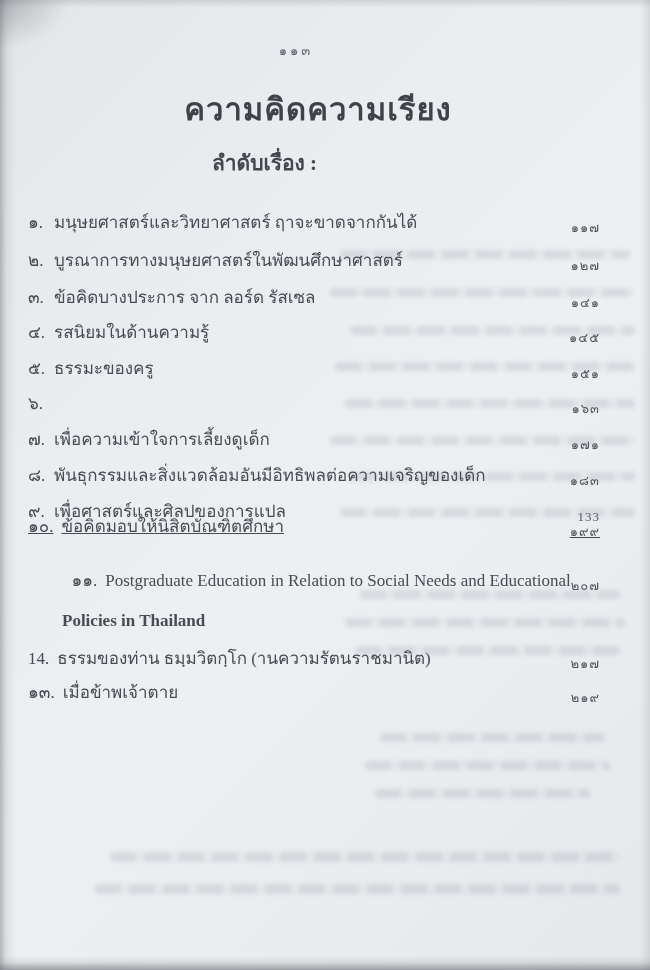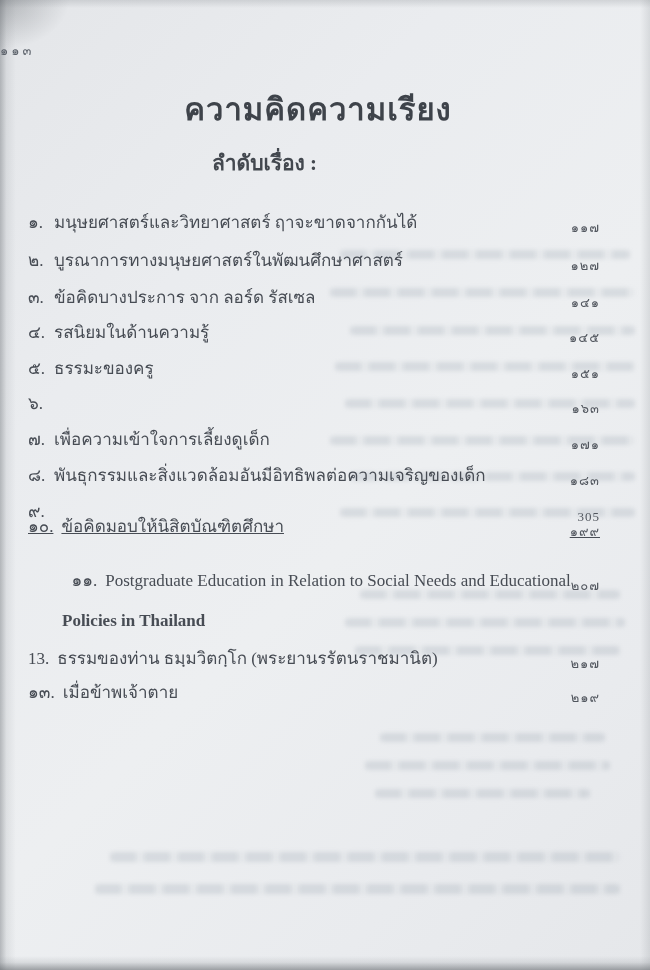--- a/index.html
+++ b/index.html
@@ -19,21 +19,21 @@
   .edge-bottom{position:absolute;left:0;bottom:0;width:650px;height:14px;
     background:linear-gradient(0deg,rgba(90,95,100,.55),rgba(140,145,150,.2) 55%,rgba(200,203,206,0) 100%);}
   .edge-top{position:absolute;left:0;top:0;width:650px;height:8px;
     background:linear-gradient(180deg,rgba(130,135,140,.25),rgba(200,203,206,0) 100%);}
   .edge-right{position:absolute;right:0;top:0;width:10px;height:970px;
     background:linear-gradient(270deg,rgba(140,145,150,.22),rgba(200,203,206,0) 100%);}
   .corner-tl{position:absolute;left:0;top:0;width:70px;height:50px;
     background:radial-gradient(ellipse at 0% 0%,rgba(80,85,90,.35),rgba(200,203,206,0) 70%);}
 
   .folio{
-    position:absolute;top:40px;left:0;width:592px;text-align:left;
+    position:absolute;top:40px;left:0;width:592px;text-align:center;
     font-size:13px;letter-spacing:3px;color:#5a6069;
   }
   .title{
     position:absolute;top:84px;left:0;width:636px;text-align:center;
     font-size:31px;font-weight:bold;color:#3e434a;letter-spacing:1px;
   }
   .subtitle{
     position:absolute;top:146px;left:0;width:529px;text-align:center;
     font-size:21px;font-weight:bold;color:#43484f;
   }
@@ -138,42 +138,43 @@
       <div class="toc-row" style="top: 465px;">
         <span class="entry">
           <span class="num">๘.</span>
           <span class="ttl">พันธุกรรมและสิ่งแวดล้อมอันมีอิทธิพลต่อความเจริญของเด็ก</span>
         </span>
         <span class="pg">๑๘๓</span>
       </div>
       <div class="toc-row" style="top: 501px;">
         <span class="entry">
           <span class="num">๙.</span>
+          <span class="ttl">เพื่อศาสตร์และศิลปของการแปล</span>
         </span>
-        <span class="pg">305</span>
+        <span class="pg">133</span>
       </div>
       <div class="toc-row" style="top: 516px; text-decoration: underline;">
         <span class="entry">
           <span class="num">๑๐.</span>
           <span class="ttl">ข้อคิดมอบให้นิสิตบัณฑิตศึกษา</span>
         </span>
         <span class="pg">๑๙๙</span>
       </div>
       <div class="toc-row" style="top: 570px; justify-content: flex-end;">
         <span class="entry">
           <span class="num">๑๑.</span>
           <span class="ttl">Postgraduate Education in Relation to Social Needs and Educational</span>
         </span>
         <span class="pg">๒๐๗</span>
       </div>
       <div class="toc-cont" style="top: 610px;">Policies in Thailand</div>
       <div class="toc-row" style="top: 648px;">
         <span class="entry">
-          <span class="num">13.</span>
-          <span class="ttl">ธรรมของท่าน ธมฺมวิตกฺโก (พระยานรรัตนราชมานิต)</span>
+          <span class="num">14.</span>
+          <span class="ttl">ธรรมของท่าน ธมฺมวิตกฺโก (านความรัตนราชมานิต)</span>
         </span>
         <span class="pg">๒๑๗</span>
       </div>
       <div class="toc-row" style="top: 682px; gap: 28px;">
         <span class="entry">
           <span class="num">๑๓.</span>
           <span class="ttl">เมื่อข้าพเจ้าตาย</span>
         </span>
         <span class="pg">๒๑๙</span>
       </div>

